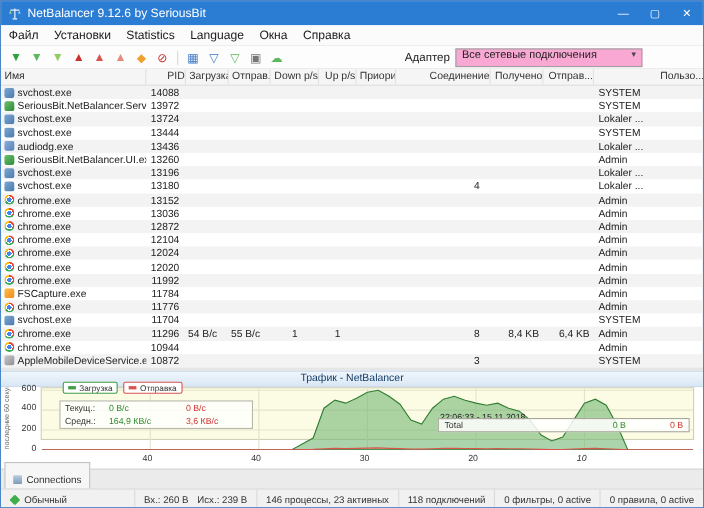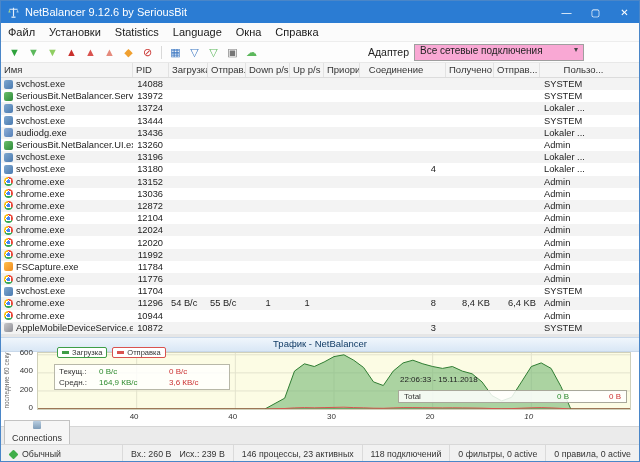--- a/index.html
+++ b/index.html
@@ -30,21 +30,21 @@
   .adapter-label { font-size:10.5px; color:#222; }
   .adapter-select { width:170px; height:17px; border:1px solid #9f9f9f; background:#f9a8d4;
     display:flex; padding:0 5px; font-size:10px; color:#222; }
   .adapter-select .val { flex:1; white-space:nowrap; overflow:hidden; }
   .adapter-select .arrow { font-size:8px; color:#444; margin-left:4px; }
   
   .thead { position:absolute; top:62px; left:0; right:0; height:15px; background:#f5f5f5;
     display:flex; border-bottom:1px solid #dcdcdc; }
   .thead .tcell { font-size:9.5px; color:#333; line-height:14px; border-right:1px solid #e2e2e2;
     white-space:nowrap; overflow:hidden; }
-  .thead .tcell { text-align:center; padding-left:3px; padding-right:16px; }
+  .thead .tcell { text-align:right; padding-left:3px; padding-right:0; }
   .tbody { position:absolute; top:77px; left:0; right:0; height:256px; overflow:hidden; }
   .trow { height:12.19px; display:flex; align-items:center; font-size:9.3px; color:#222; }
   .trow:nth-child(odd) { background:#f3f3f3; }
   .tcell { white-space:nowrap; overflow:hidden; flex:none; }
   .c0 { width:132px; display:flex; align-items:center; gap:3px; padding-left:3px; }
   .c1 { width:36px;  text-align:right;  padding-right:6px; }
   .c2 { width:39px;  padding-left:2px; }
   .c3 { width:38px;  padding-left:2px; }
   .c4 { width:44px;  text-align:center; }
   .c5 { width:34px;  text-align:center; }
@@ -71,21 +71,21 @@
     font-size:9.5px; color:#123c66;flex-direction:column; }
   .panel-icons { margin-left:auto; display:flex; gap:7px; }
   .panel-icons span { font-size:9px; color:#44607c; line-height:13px; }
   .chart-region { position:absolute; top:351px; left:0; right:0; height:74px; background:#fff; }
   .y-rot-label { position:absolute; left:0; top:0; height:58px; width:11px;
     writing-mode:vertical-rl; transform:rotate(180deg); font-size:6.5px; color:#666;
     display:flex; align-items:center; justify-content:center; overflow:hidden; white-space:nowrap; }
   .y-ticks { position:absolute; left:10px; width:24px; top:-4px; height:64px; display:flex;
     flex-direction:column; justify-content:space-between; align-items:flex-end;
     font-size:8px; color:#333; padding-right:2px; }
-  .plot { position:absolute; left:36px; top:0; width:594px; height:58px;
+  .plot { position:absolute; left:36px; top:0; width:594px; height:48px;
     background:#fcfce4; border:1px solid #d0d0ba; }
   .gridline { stroke:#e3e3cd; stroke-width:1; }
   .area-download { fill:#74b874; fill-opacity:.6; stroke:#2f7d32; stroke-width:1; }
   .line-upload { fill:none; stroke:#d9534f; stroke-width:1; }
   .legend { position:absolute; left:56px; top:-5px; display:flex; gap:5px; z-index:4; }
   .legend-item { background:#fff; border:1px solid #999; border-radius:2px; height:11px;
     display:flex; align-items:center; gap:3px; padding:0 4px; font-size:7.5px; color:#333; }
   .legend-item.lg-down { border-color:#3f9e46; }
   .legend-item.lg-up { border-color:#d9534f; }
   .lg-mark { width:7px; height:3px; }
@@ -101,21 +101,21 @@
     border:1px solid #a8a89a; background:rgba(255,255,255,.85); display:flex;
     align-items:center; font-size:8px; padding:0 5px; color:#333; }
   .total-box .val-down { margin-left:auto; }
   .total-box .val-up { margin-left:40px; }
   .x-labels { position:absolute; left:36px; top:60px; width:594px; height:12px; }
   .x-labels span { position:absolute; font-size:8px; color:#333; }
   
   .tabstrip { position:absolute; top:425px; left:0; right:0; height:18px; background:#ebebeb;
     border-top:1px solid #d6d6d6; display:flex; align-items:center; }
   .tab { margin-left:3px; height:32px; background:#f6f6f6; border:1px solid #c2c2c2;
-    display:flex; align-items:center; gap:4px; padding:0 7px; font-size:9px; color:#333;flex-direction:column; }
+    display:flex; align-items:center; gap:4px; padding:0 7px; font-size:9px; color:#333; }
   .tab-icon { width:8px; height:8px; border-radius:1px;
     background:linear-gradient(#b8cde0,#7e9cb8); }
   
   .statusbar { position:absolute; top:443px; left:0; right:0; height:19px; background:#f1f1f1;
     border-top:1px solid #d8d8d8; display:flex; align-items:center; font-size:8.8px; color:#333; }
   .sb-mode { display:flex; align-items:center; gap:5px; padding:0 9px; height:100%; }
   .mode-icon { width:7px; height:7px; background:#3fae49; transform:rotate(45deg);
     border-radius:1px; flex:none; }
   .sb-right { margin-left:auto; display:flex; height:100%; align-items:center; }
   .sb-seg { padding:0 8px; border-left:1px solid #dadada; display:flex; align-items:center;

